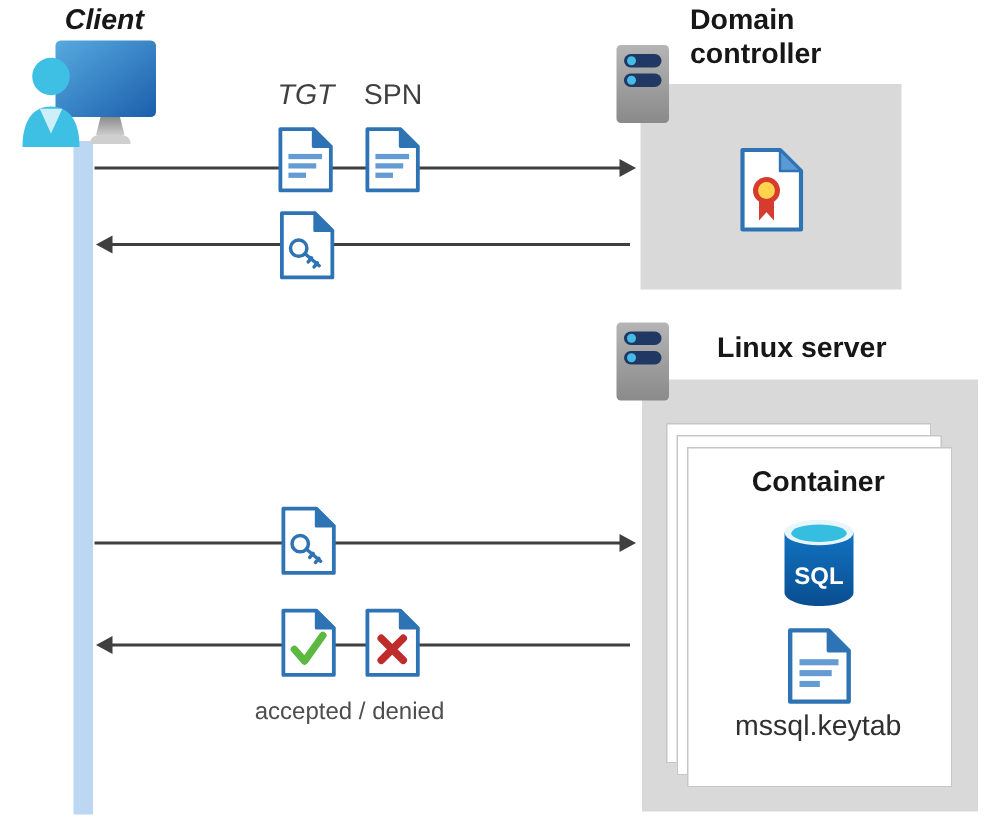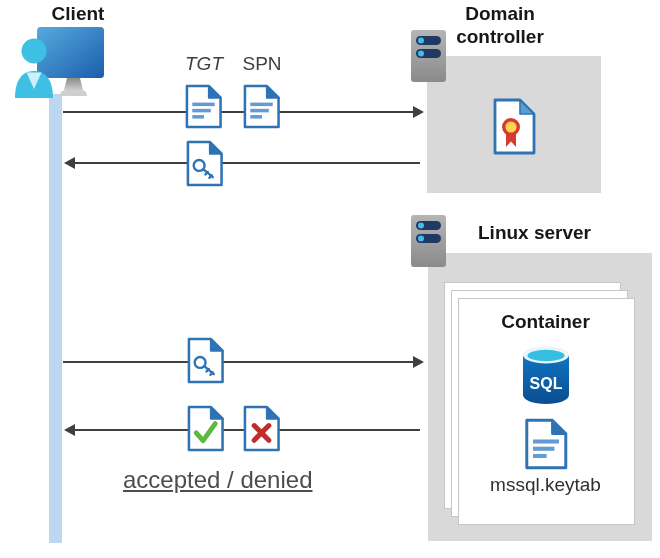--- a/index.html
+++ b/index.html
@@ -3,21 +3,21 @@
 <meta charset="utf-8">
 <style>
   html,body { margin:0; padding:0; background:#ffffff; }
   .canvas {
     position:relative; width:660px; height:558px; background:#ffffff;
     font-family:"Liberation Sans", sans-serif; overflow:hidden;
   }
   .abs { position:absolute; }
   .entity-title { font-weight:bold; color:#171717; font-size:19px; line-height:1.22; }
   .msg-label { color:#3f3f3f; font-size:19px; text-align:center; }
-  .caption { color:#4d4d4d; font-size:24px; text-align:left;text-decoration:underline; }
+  .caption { color:#4d4d4d; font-size:16px; text-align:center; }
   .gray-box { position:absolute; background:#d9d9d9; z-index:1; }
   .lifeline { position:absolute; background:#bcd7f1; z-index:1; }
   .card { position:absolute; background:#ffffff; border:1.4px solid #c6c6c6; z-index:2; }
   .arrow { position:absolute; height:2px; background:#3f3f3f; z-index:3; }
   .arrow .head-right {
     position:absolute; right:-10px; top:-5px; width:0; height:0;
     border-left:11px solid #3f3f3f; border-top:6px solid transparent; border-bottom:6px solid transparent;
   }
   .arrow .head-left {
     position:absolute; left:-10px; top:-5px; width:0; height:0;
@@ -25,21 +25,21 @@
   }
   .icon { position:absolute; z-index:4; }
   .over { z-index:5; }
   svg { display:block; }
 </style>
 </head>
 <body>
 
 <div class="canvas">
 
-  <div class="abs entity-title" style="left:32px; top:2px; width:92px; text-align:center;">Client</div>
+  <div class="abs entity-title" style="left:4px; top:2px; width:92px; text-align:right;font-style:italic;">Client</div>
 
   <div class="icon" style="left:10px; top:26px; width:96px; height:72px;">
     <svg width="96" height="72" viewBox="0 0 96 72">
       <defs>
         <linearGradient id="mon" x1="0" y1="0" x2="1" y2="1">
           <stop offset="0" stop-color="#57aadf"></stop>
             <stop offset="1" stop-color="#1b5eac"></stop>
         </linearGradient>
         <linearGradient id="stand" x1="0" y1="0" x2="0" y2="1">
           <stop offset="0" stop-color="#8c8c8c"></stop>
@@ -95,21 +95,21 @@
         <circle cx="14.5" cy="26" r="5.6"></circle>
         <path d="M19 30 L28.5 38"></path>
         <path d="M25 38.8 L27.3 36"></path>
         <path d="M21 35.4 L23.3 32.6"></path>
       </g>
     </svg>
   </div>
 
   <div class="gray-box" style="left:427px; top:56px; width:174px; height:137px;"></div>
 
-  <div class="abs entity-title" style="left:440px; top:2px; width:120px;text-align:center;">Domain controller</div>
+  <div class="abs entity-title" style="left:460px; top:2px; width:120px;">Domain controller</div>
 
   <div class="icon over" style="left:410px; top:29px;">
     <svg width="37" height="54" viewBox="0 0 37 54">
       <defs>
         <linearGradient id="srv1" x1="0" y1="0" x2="0" y2="1">
           <stop offset="0" stop-color="#b5b5b5"></stop>
             <stop offset="1" stop-color="#8a8a8a"></stop>
         </linearGradient>
       </defs>
       <rect x="1" y="1" width="35" height="52" rx="3" fill="url(#srv1)"></rect>

